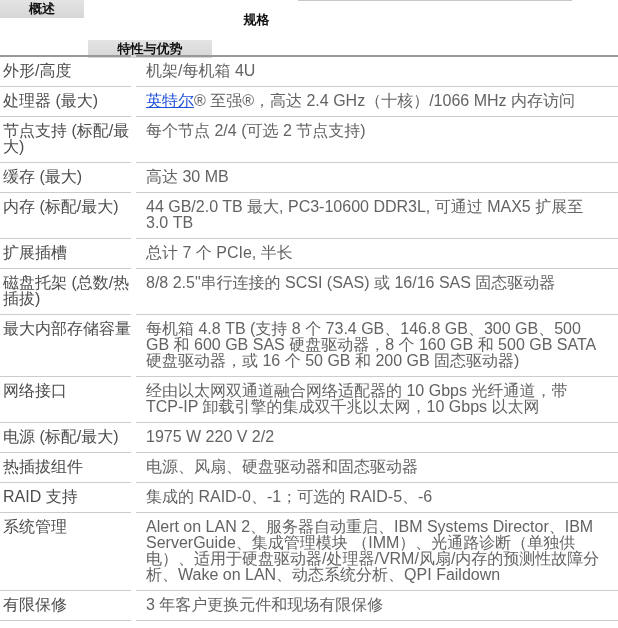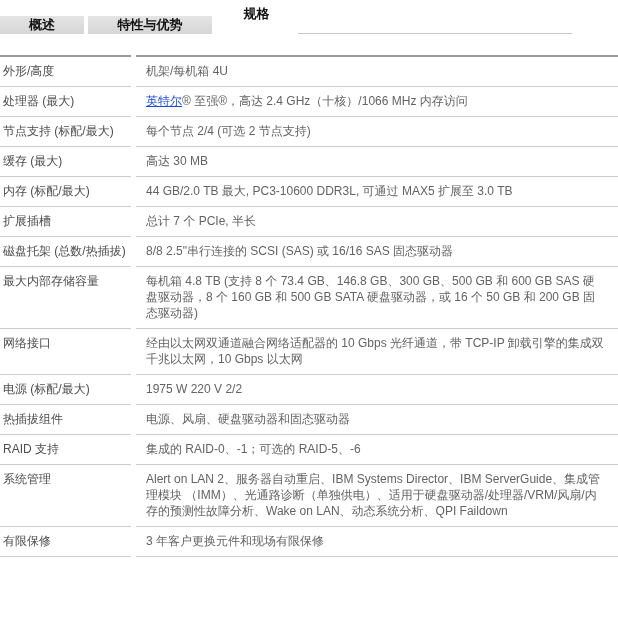--- a/index.html
+++ b/index.html
@@ -7,21 +7,21 @@
     padding: 0;
     background: #ffffff;
     width: 618px;
     height: 628px;
     overflow: hidden;
     font-family: "Liberation Sans", "DejaVu Sans", sans-serif;
   }
   
   .tabbar {
     display: flex;
-    align-items: flex-end;
+    align-items: flex-start;
     height: 34px;
     width: 572px;
   }
   .tab {
     display: flex;
     align-items: center;
     justify-content: center;
     font-size: 13px;
     font-weight: bold;
     color: #111111;
@@ -47,21 +47,21 @@
     width: 618px;
   }
   .spec-row {
     display: grid;
     grid-template-columns: 131px 1fr;
     column-gap: 5px;
   }
   .cell {
     border-bottom: 1px solid #cccccc;
     padding: 6px 0 7px 0;
-    font-size: 12px;
+    font-size: 16px;
     line-height: 16px;
   }
   .spec-row.first .cell {
     border-top: 2px solid #999999;
   }
   .cell.label {
     color: #4d4d4d;
     padding-left: 3px;
   }
   .cell.value {

